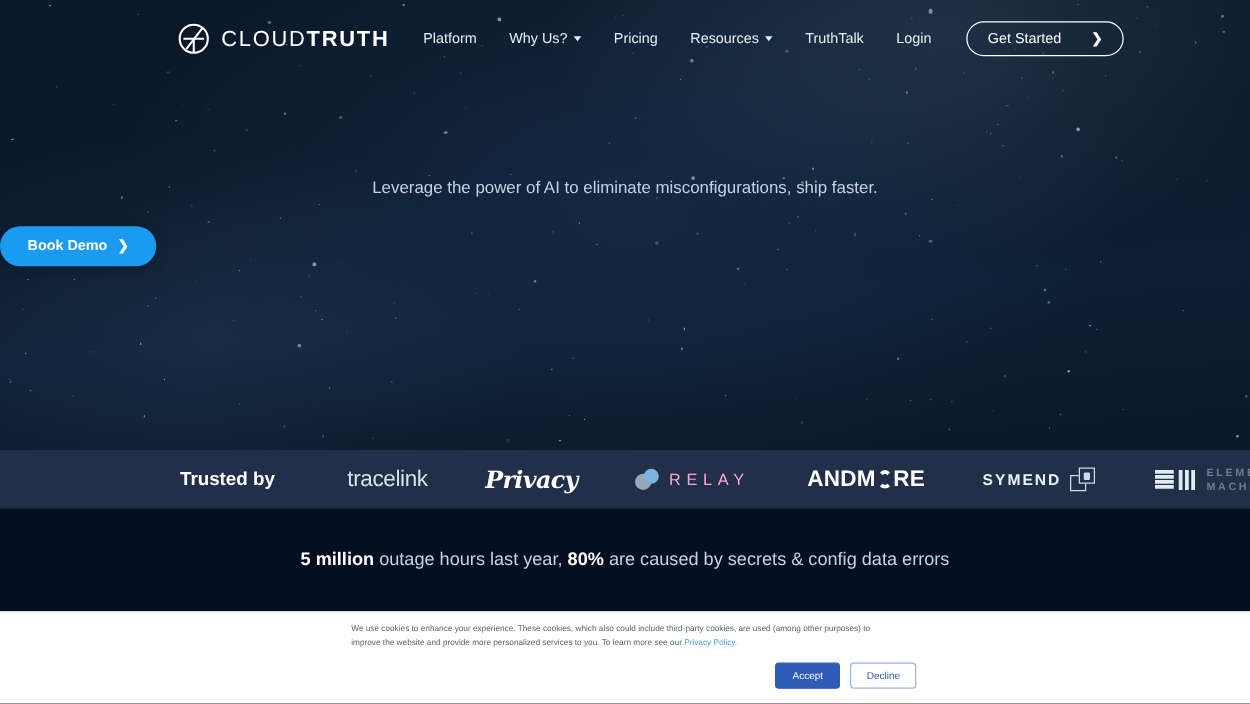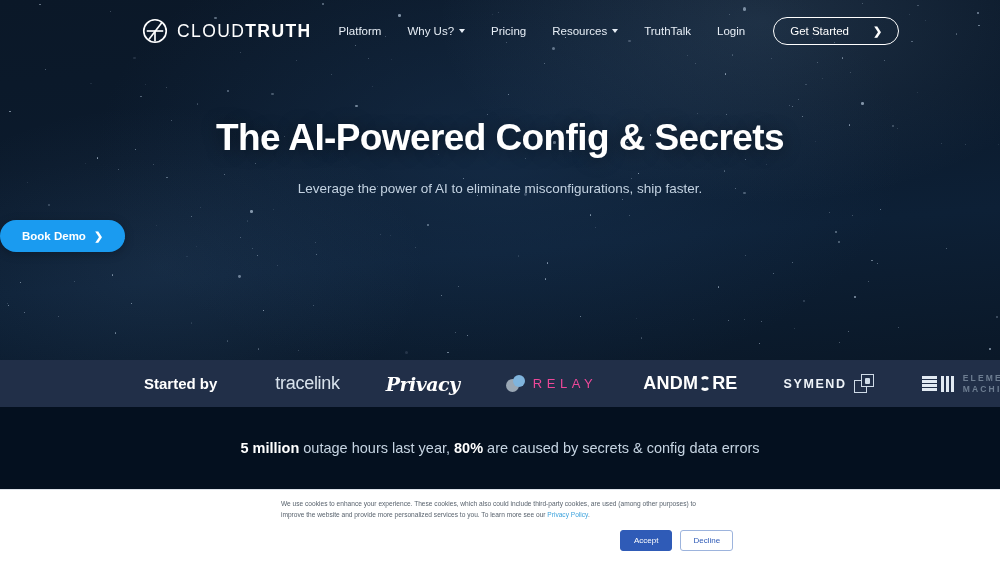--- a/index.html
+++ b/index.html
@@ -92,21 +92,21 @@
     color:#ffffff; font-size:19px; font-style:italic; font-weight:bold;
     font-family:"DejaVu Serif", serif; letter-spacing:-0.5px;
   }
   .lg-relay { display:flex; align-items:center; }
   .relay-mark { position:relative; width:20px; height:18px; margin-right:7px; }
   .relay-mark i {
     position:absolute; border-radius:50%; display:block;
   }
   .relay-mark .c1 { width:13px; height:13px; left:0; top:4px; background:#9aa7b4; }
   .relay-mark .c2 { width:12px; height:12px; left:7px; top:0; background:#7fb4dd; }
-  .lg-relay span { color:#ec4899; font-size:13px; letter-spacing:4.6px; font-weight:500; }
+  .lg-relay span { color:#f9a8d4; font-size:13px; letter-spacing:4.6px; font-weight:500; }
   .lg-andmore { color:#ffffff; font-size:18px; font-weight:bold; letter-spacing:0.2px; }
   .lg-andmore .o-ring {
     display:inline-block; width:12px; height:15px; border:3px solid #ffffff;
     border-radius:50%; border-left-color:transparent; border-right-color:transparent;
     vertical-align:-2px; margin:0 1px;
   }
   .lg-symend { display:flex; align-items:center; }
   .lg-symend span { color:#eef3f8; font-size:12.5px; letter-spacing:1.6px; font-weight:bold; }
   .symend-mark { position:relative; width:22px; height:20px; margin-left:7px; }
   .symend-mark i { position:absolute; border:1.6px solid #cfdbe7; display:block; }
@@ -389,34 +389,33 @@
         <div class="login">Login</div>
         <div class="get-started">
           <span>Get Started</span>
           <span class="chev">❯</span>
         </div>
       </div>
     </div>
 
     <div class="hero-body">
       <h1 class="headline">
-        <span>The AI-Powered Config &amp; Secrets</span>
       </h1>
       <div class="subhead">Leverage the power of AI to eliminate misconfigurations, ship faster.</div>
       <div class="cta-wrap">
         <button class="book-demo">
           <span>Book Demo</span>
           <span class="chev">❯</span>
         </button>
       </div>
     </div>
   </div>
 
   <div class="trusted">
-    <div class="trusted-label">Started by</div>
+    <div class="trusted-label">Trusted by</div>
     <div class="logo-row">
 
       <div class="logo">
         <span class="lg-tracelink">tracelink</span>
       </div>
 
       <div class="logo">
         <span class="lg-sandals">Privacy</span>
       </div>
 

